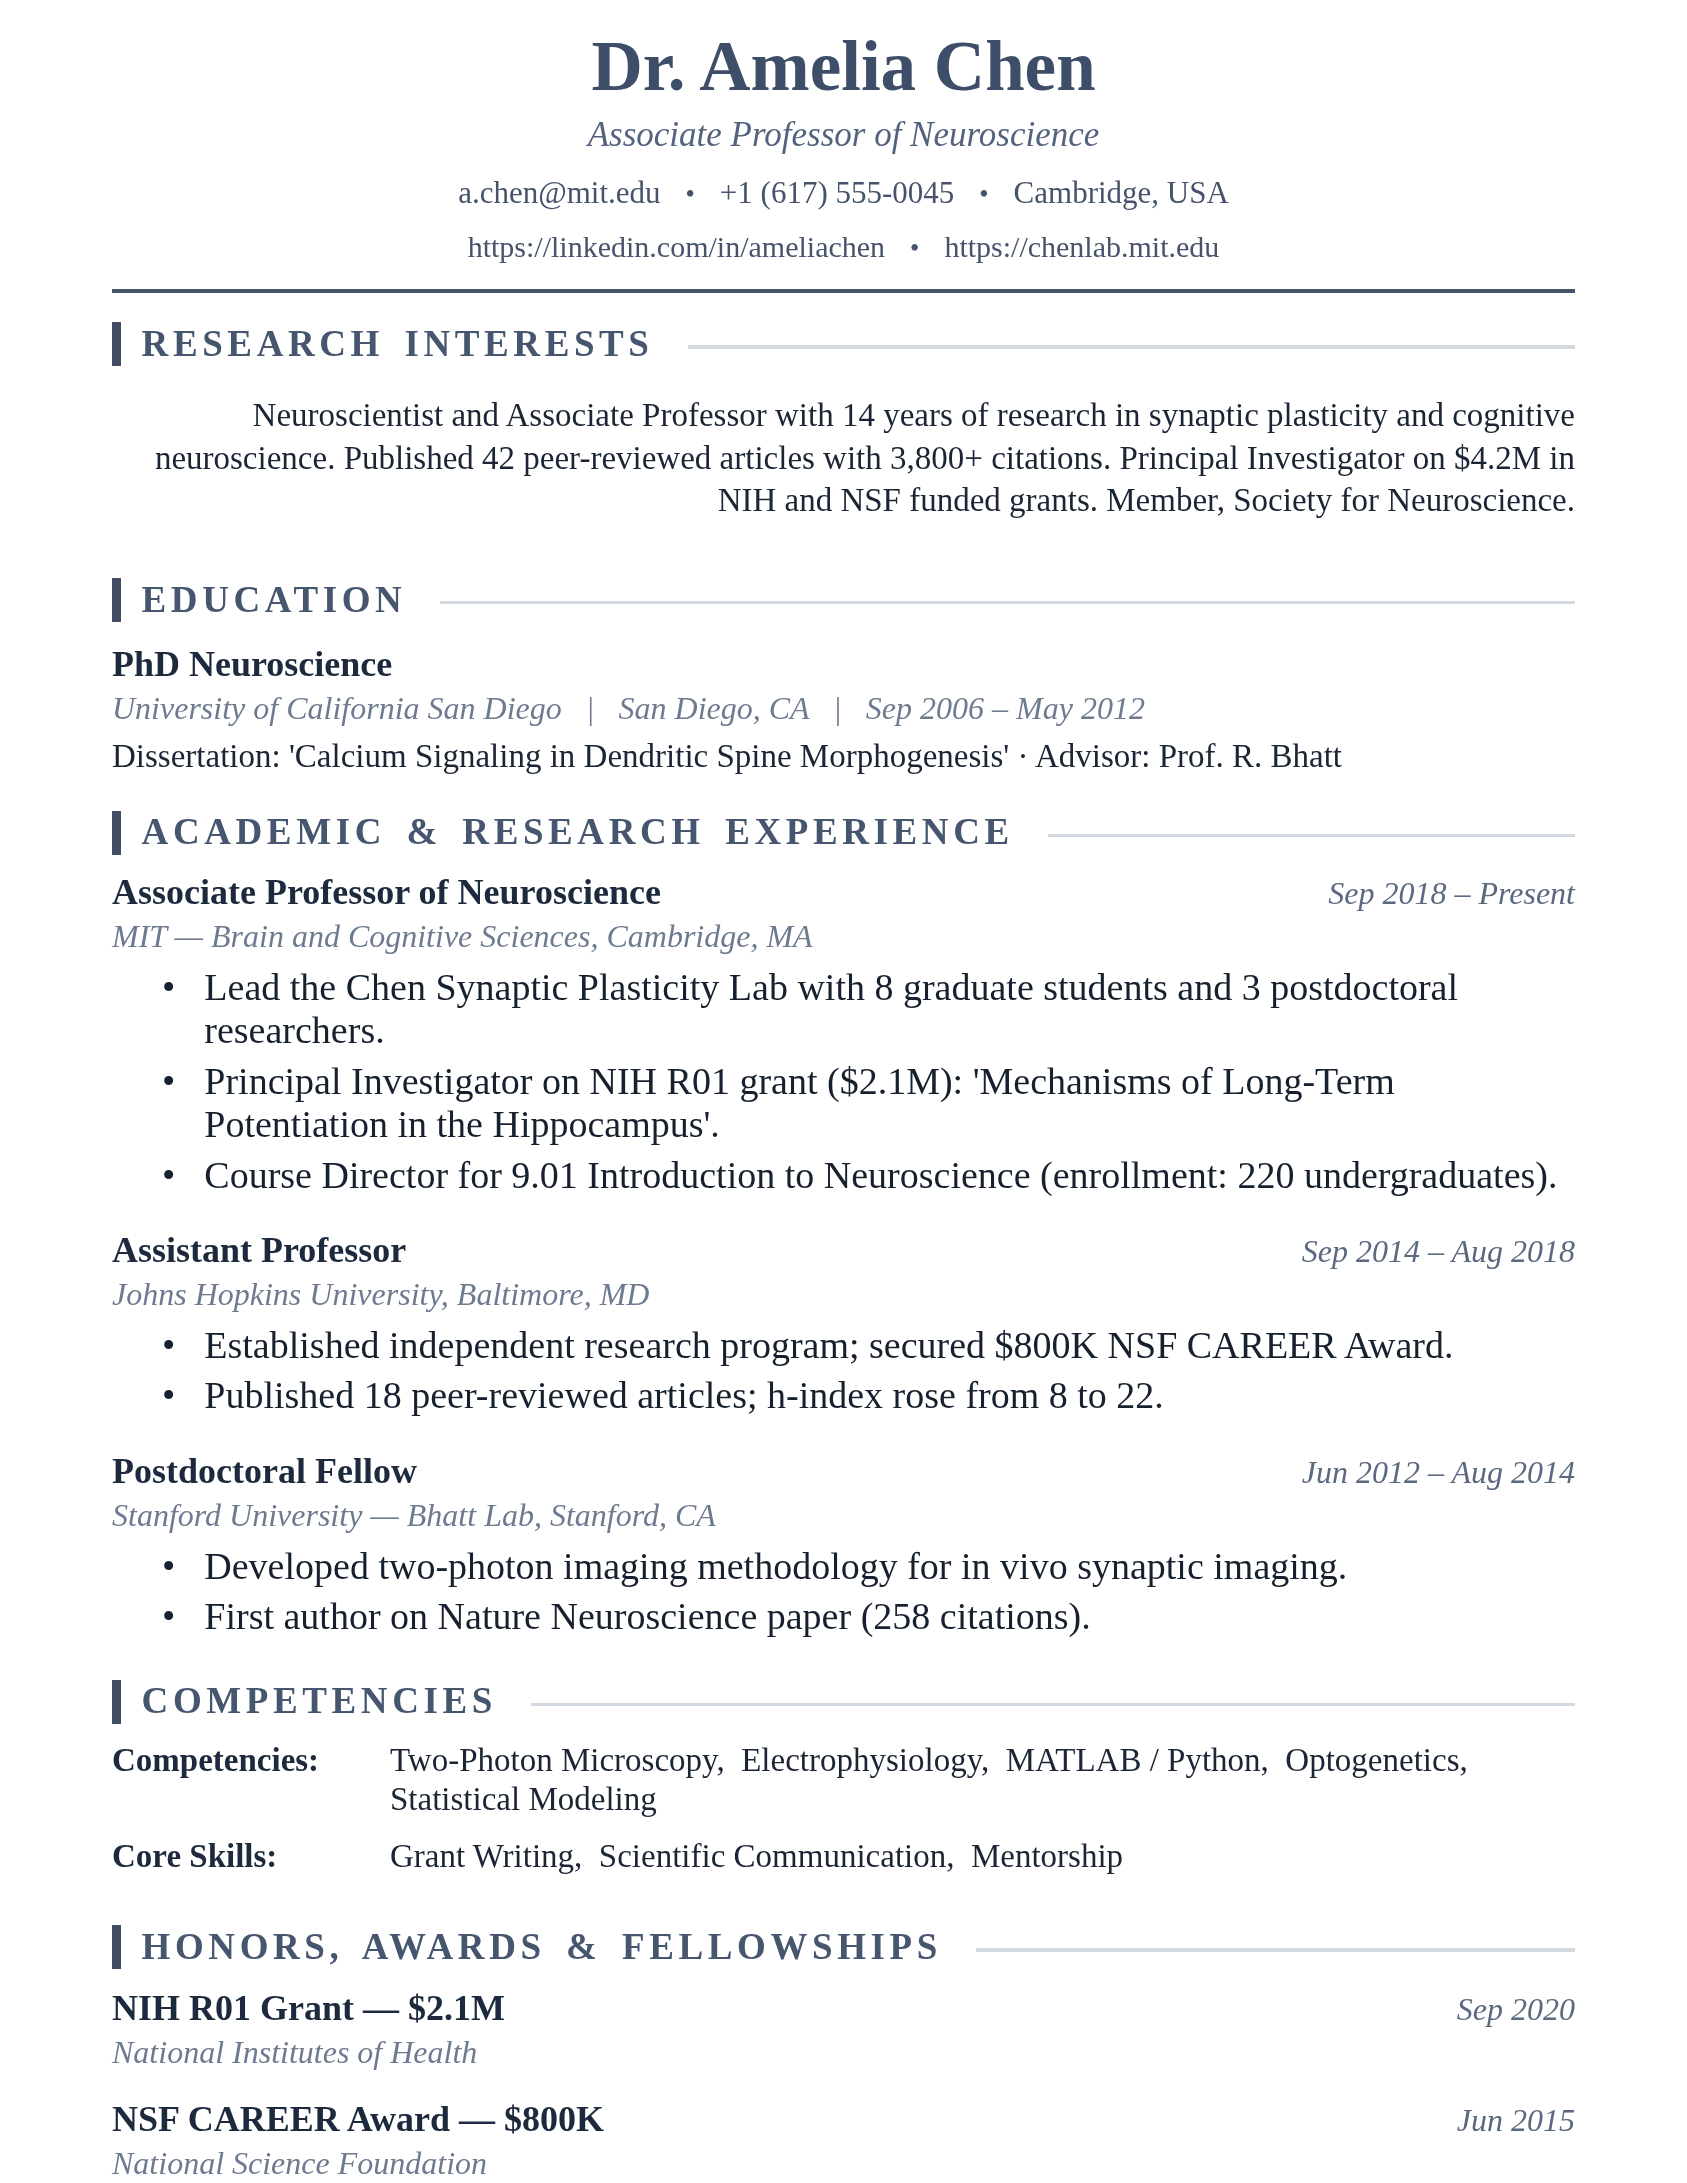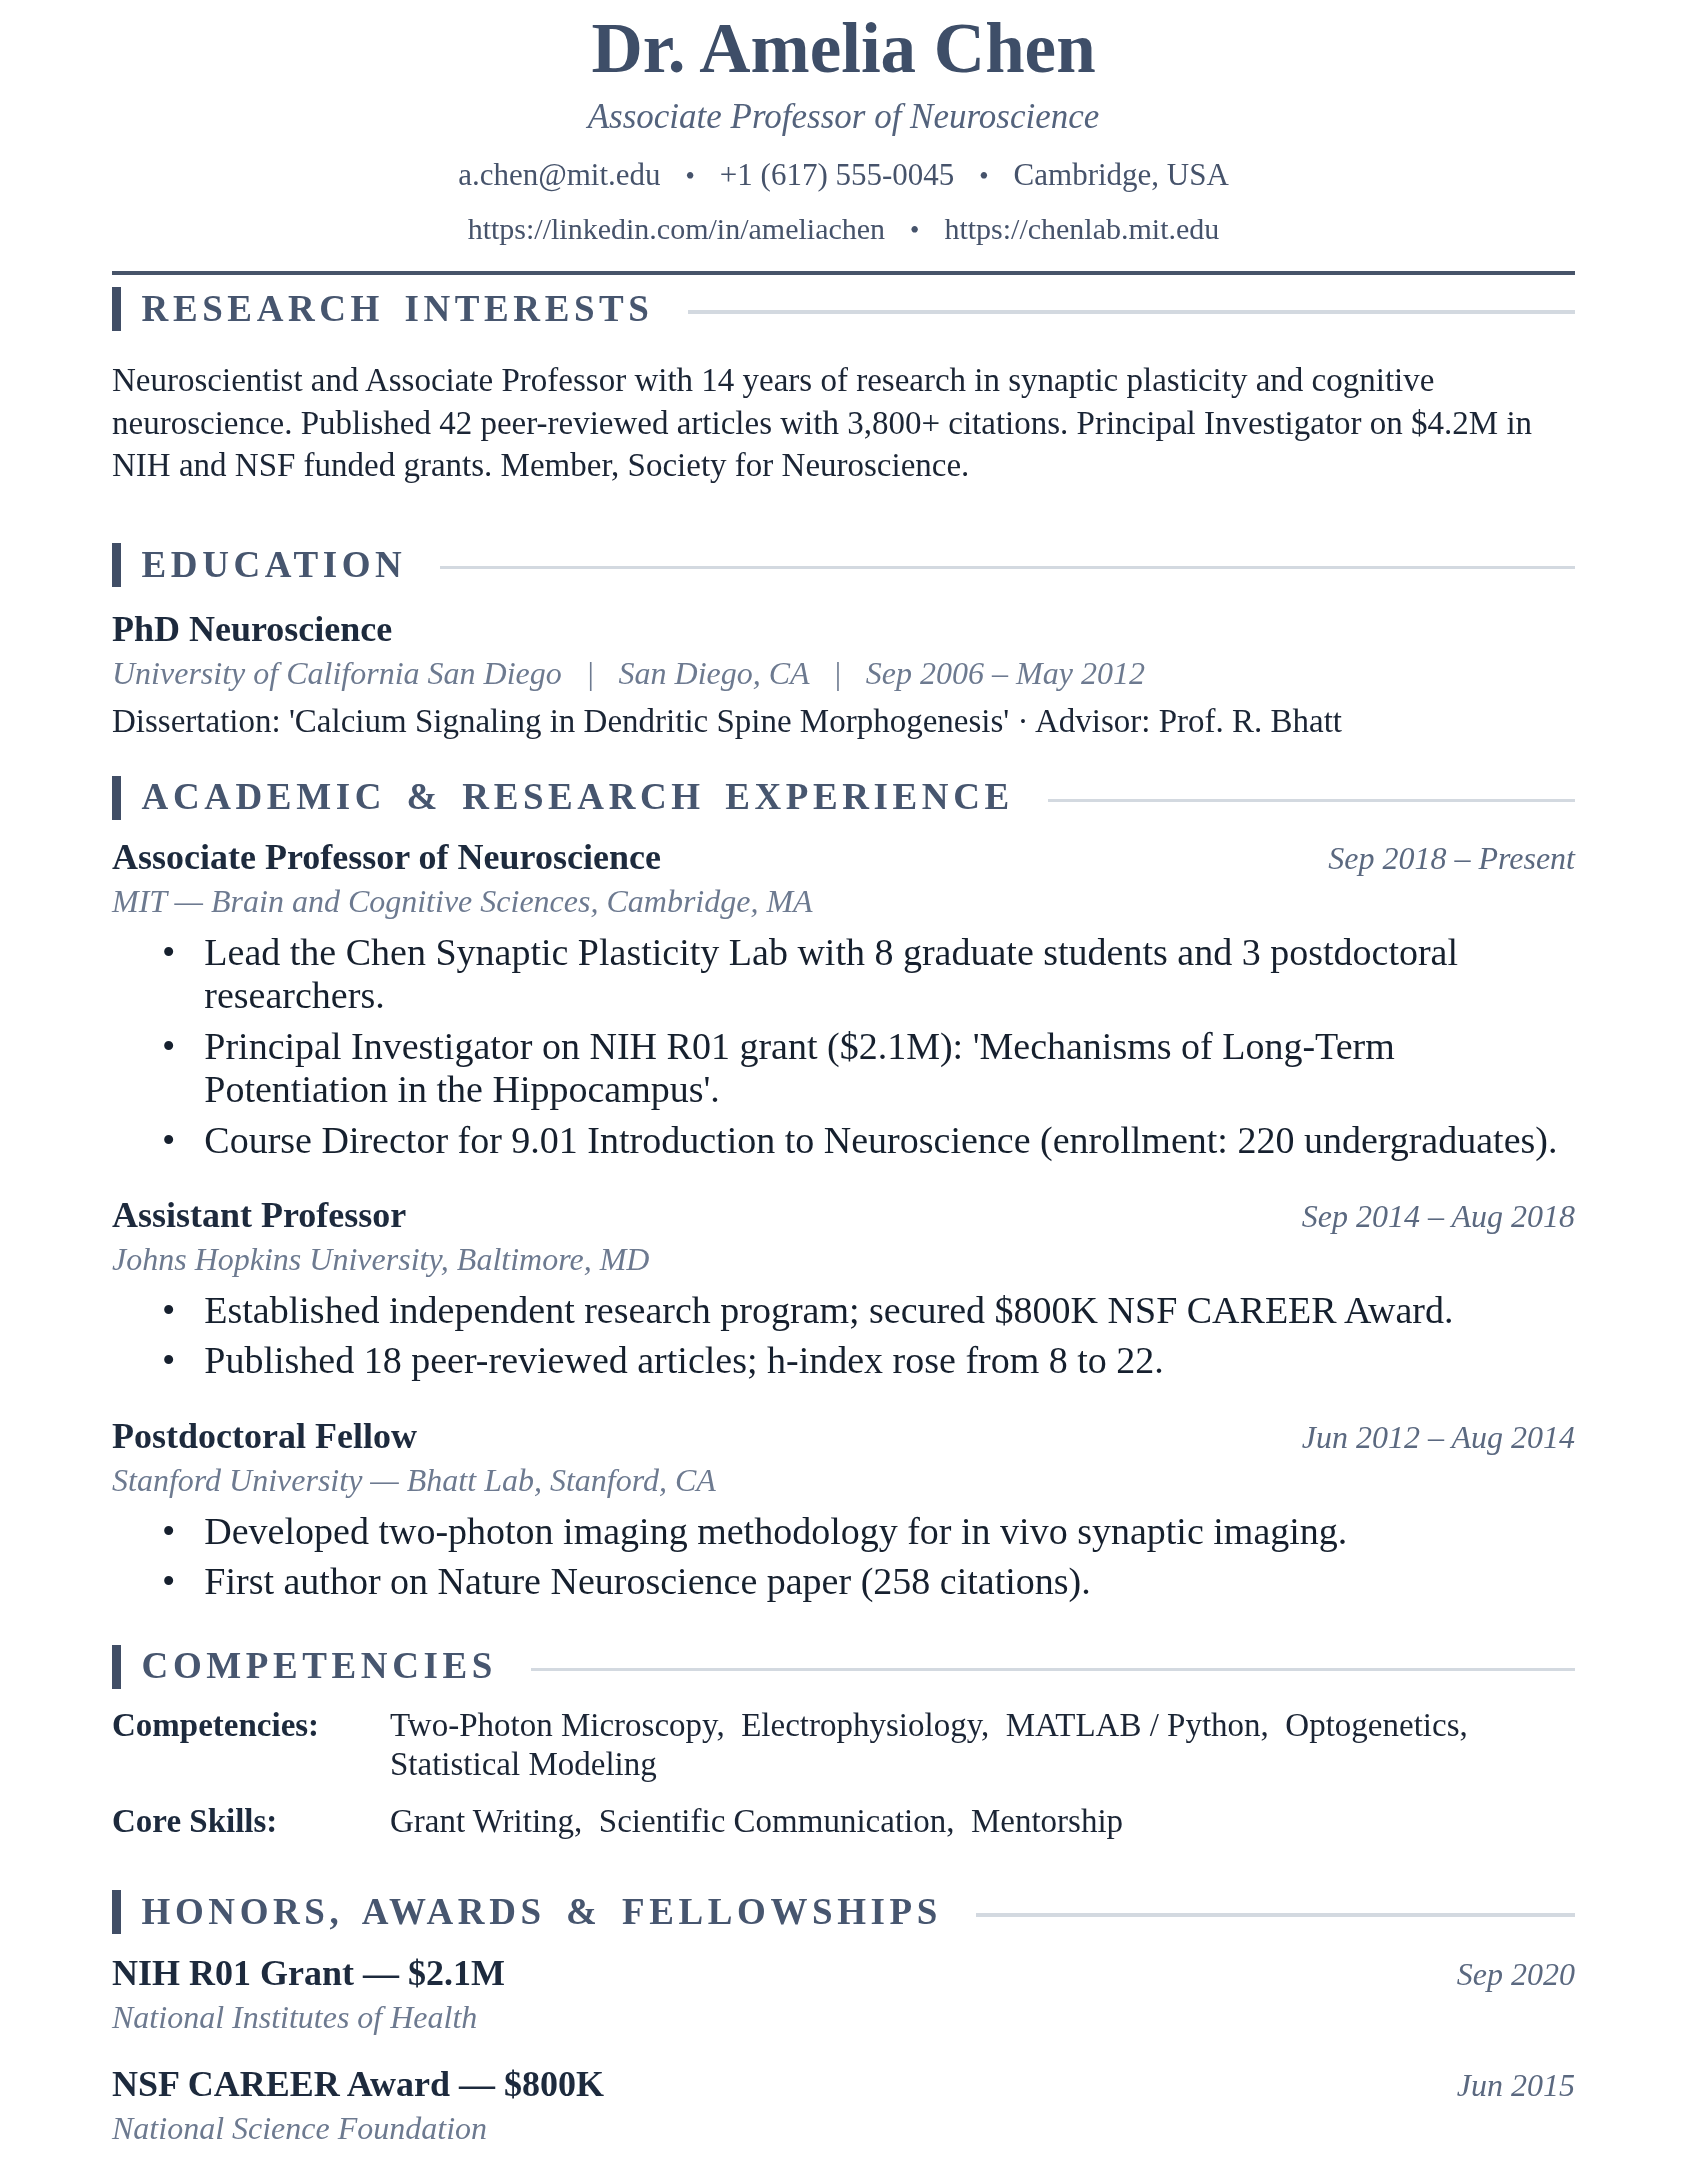--- a/index.html
+++ b/index.html
@@ -3,21 +3,21 @@
 <meta charset="utf-8">
 <style>
   * { box-sizing: border-box; }
   html, body { margin: 0; padding: 0; background: #ffffff; }
   .page {
     width: 1687px;
     height: 2183px;
     background: #ffffff;
     font-family: "Liberation Serif", serif;
     color: #1b2535;
-    padding: 10px 112px 0 112px;
+    padding: 28px 112px 0 112px;
     overflow: hidden;
   }
 
   
   .hdr { text-align: center; }
   .name {
     margin: 0;
     font-size: 71px;
     line-height: 1.08;
     font-weight: bold;
@@ -162,21 +162,21 @@
     flex: 1 1 auto;
     color: #1b2535;
     white-space: pre-wrap;
   }
 
   
   .honor { margin-top: 20px; }
   .honor + .honor { margin-top: 29px; }
 
   
-  .sec-research    { margin-top: 12px; }
+  .sec-research    { margin-top: 29px; text-align: right; }
   .sec-education   { margin-top: 56px; }
   .sec-experience  { margin-top: 34px; }
   .sec-competencies{ margin-top: 41px; }
   .sec-honors      { margin-top: 49px; }
 </style>
 </head>
 <body>
 
 <div class="page">
 

